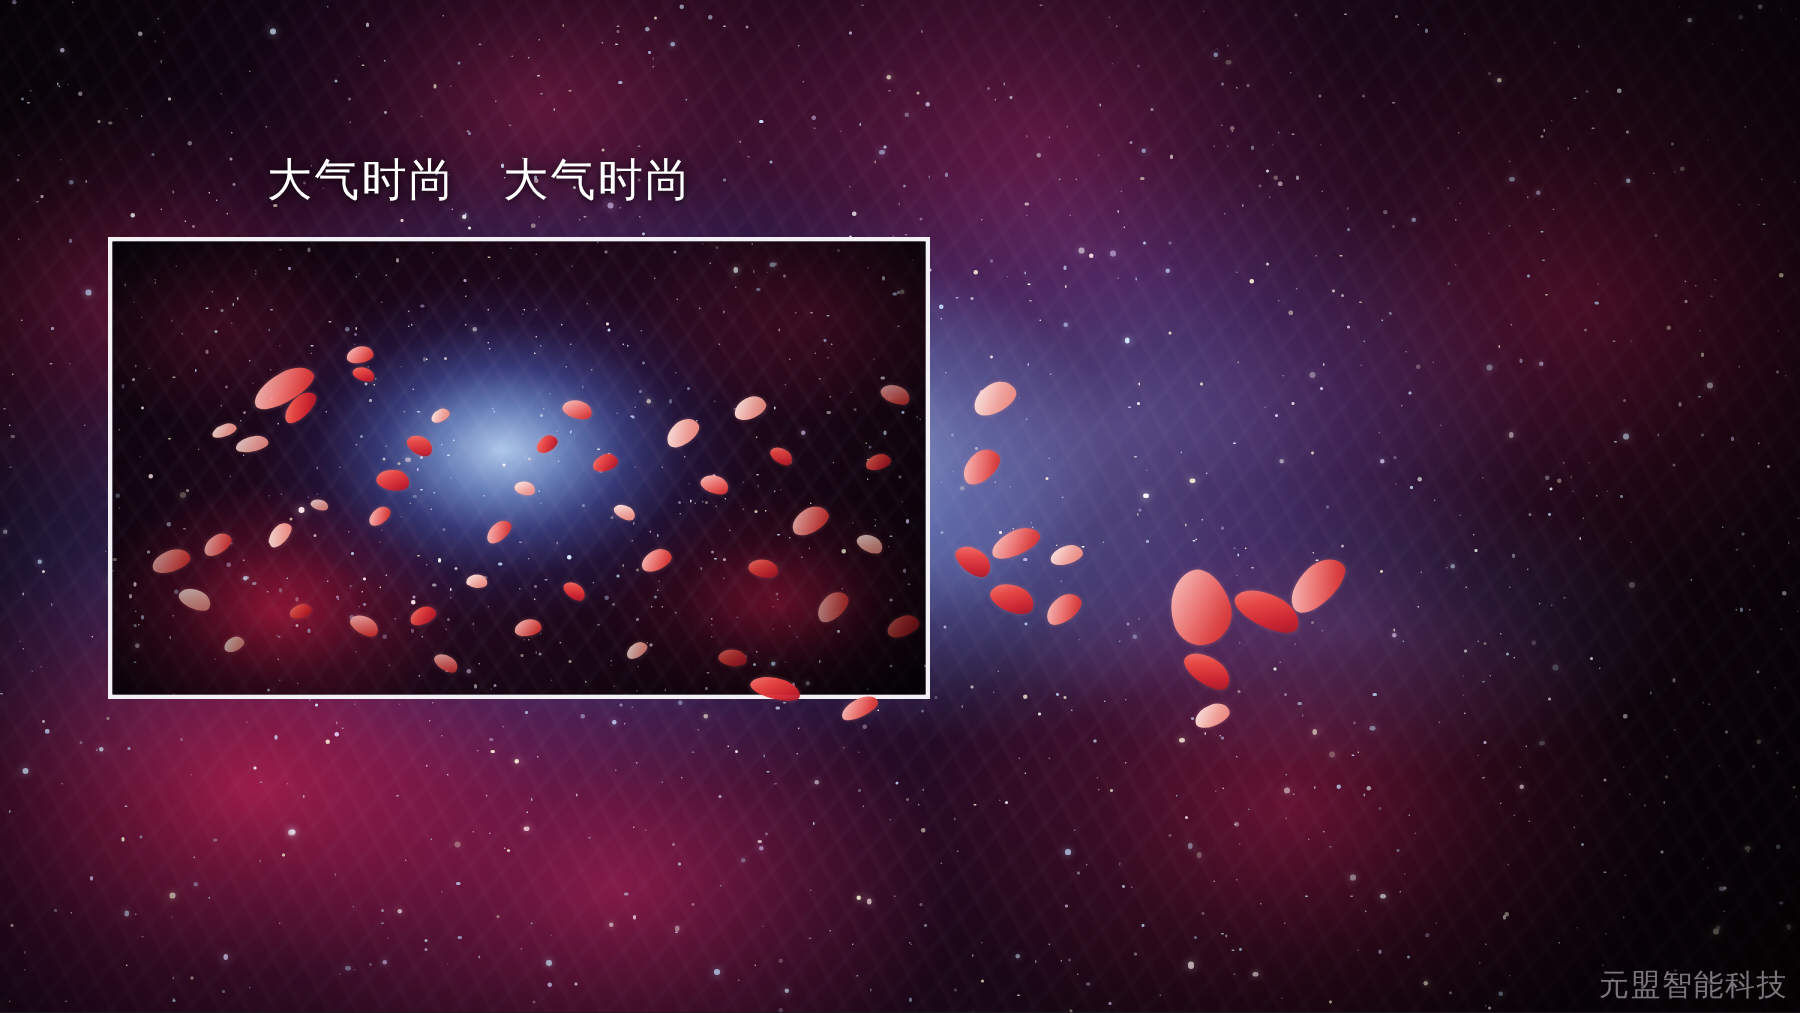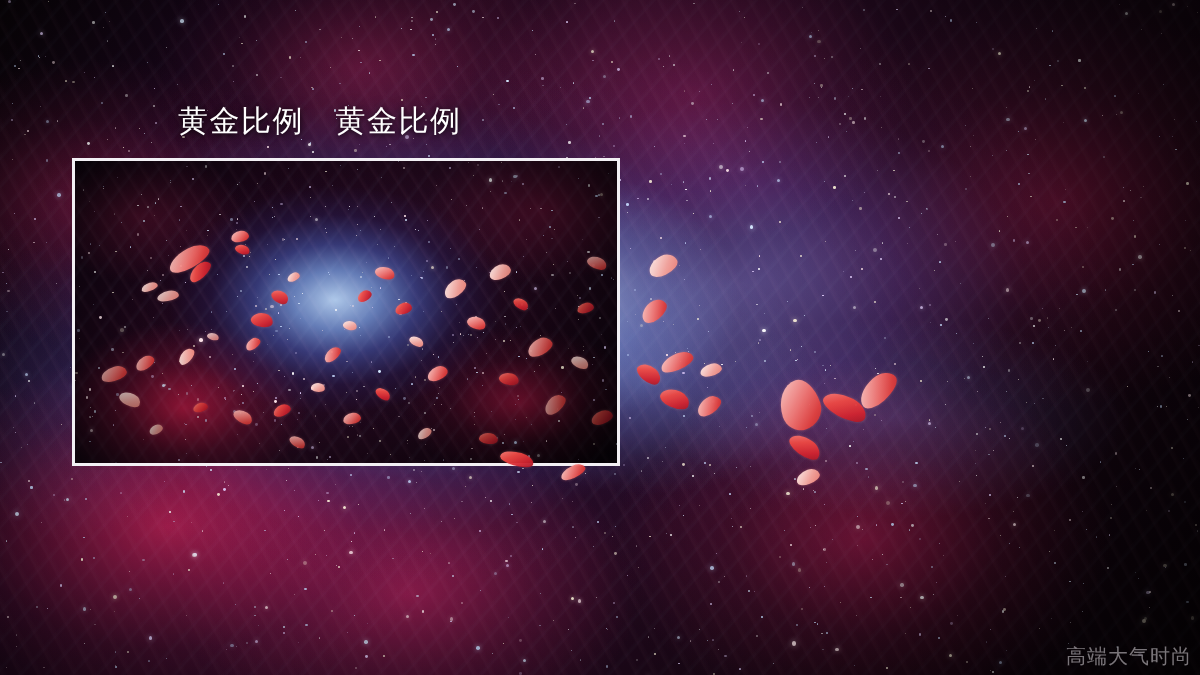--- a/index.html
+++ b/index.html
@@ -1929,18 +1929,18 @@
       <i class="petal " style="left:696px;top:398px;width:26px;height:16px;transform:rotate(-34deg);opacity:0.95;"></i>
       <i class="petal " style="left:780px;top:380px;width:40px;height:50px;transform:rotate(-18deg);opacity:0.95;"></i>
       <i class="petal deep" style="left:822px;top:396px;width:46px;height:22px;transform:rotate(28deg);opacity:0.95;"></i>
       <i class="petal " style="left:856px;top:378px;width:44px;height:24px;transform:rotate(-42deg);opacity:0.95;"></i>
       <i class="petal deep" style="left:788px;top:438px;width:34px;height:18px;transform:rotate(36deg);opacity:0.95;"></i>
       <i class="petal pale" style="left:796px;top:470px;width:24px;height:14px;transform:rotate(-20deg);opacity:0.95;"></i>
       <i class="petal deep" style="left:500px;top:452px;width:34px;height:14px;transform:rotate(16deg);opacity:0.95;"></i>
       <i class="petal " style="left:560px;top:466px;width:26px;height:12px;transform:rotate(-24deg);opacity:0.95;"></i>
     </div>
 
-  <div id="title">黄金比例　黄金比例</div>
-
-
-  <div id="watermark">高端大气时尚</div>
+  <div id="title">大气时尚　大气时尚</div>
+
+
+  <div id="watermark">元盟智能科技</div>
 
 </div>
 
 </body></html>

